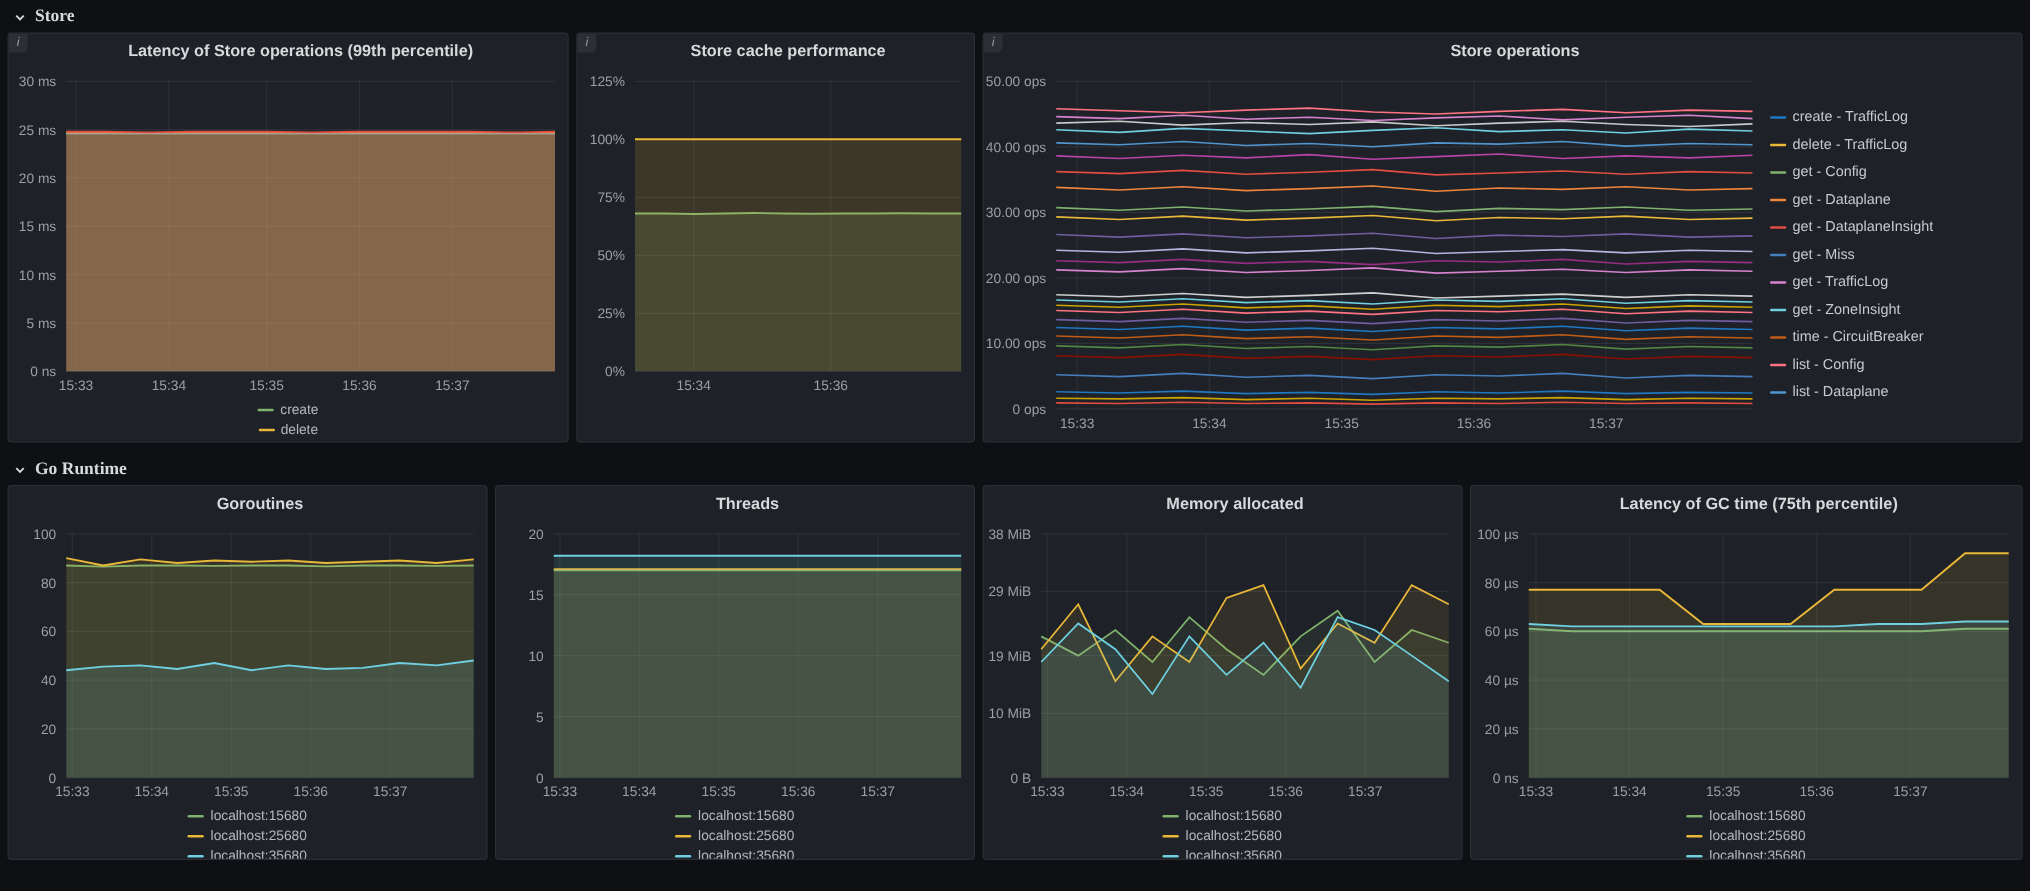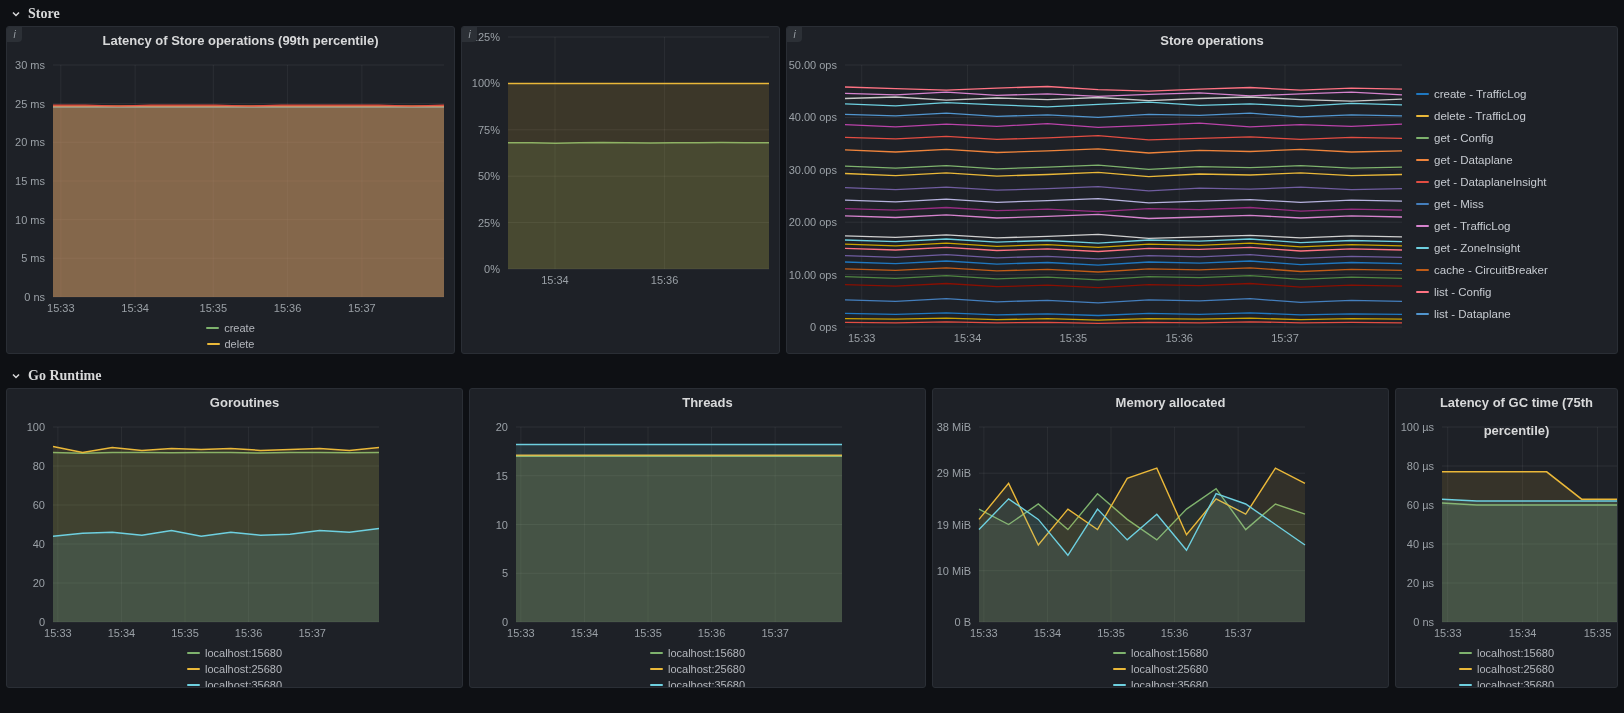--- a/index.html
+++ b/index.html
@@ -30,21 +30,21 @@
     border: 1px solid #2a2e35;
     border-radius: 3px;
     display: flex;
     flex-direction: column;
     overflow: hidden;
   }
   .row1 .panel { height: 328px; }
   .row2 .panel { height: 300px; }
   .w449 { width: 449px; }
   .w319 { width: 319px; }
-  .w384 { width: 457px; }
+  .w384 { width: 384px; }
   .flex1 { flex: 1; }
   .panel-title {
     height: 28px;
     line-height: 28px;
     text-align: center;
     color: #d8d9da;
     font-size: 13px;
     font-weight: 700;
     flex: none;
     margin-left: 20px;
@@ -169,20 +169,21 @@
         </span>
         <span class="legend-item">
           <span class="legend-marker" style="background: rgb(226, 77, 66);"></span>
           <span>update</span>
         </span>
       </div>
   </div>
 
   <div class="panel w319">
     <div class="corner-info">i</div>
+    <div class="panel-title">Store cache performance</div>
     <div class="chart c262"><svg width="317" height="262">
           <line x1="92.97999999999999" y1="10" x2="92.97999999999999" y2="242" stroke="rgba(255,255,255,0.06)"></line>
           <text x="92.97999999999999" y="257" text-anchor="middle">15:34</text>
           <line x1="202.6" y1="10" x2="202.6" y2="242" stroke="rgba(255,255,255,0.06)"></line>
           <text x="202.6" y="257" text-anchor="middle">15:36</text>
           <line x1="46" y1="242" x2="307" y2="242" stroke="rgba(255,255,255,0.07)"></line>
           <text x="38" y="246" text-anchor="end">0%</text>
           <line x1="46" y1="195.60000000000002" x2="307" y2="195.60000000000002" stroke="rgba(255,255,255,0.07)"></line>
           <text x="38" y="199.60000000000002" text-anchor="end">25%</text>
           <line x1="46" y1="149.2" x2="307" y2="149.2" stroke="rgba(255,255,255,0.07)"></line>
@@ -283,21 +284,21 @@
           <span class="legend-item">
             <span class="legend-marker" style="background: rgb(214, 131, 206);"></span>
             <span>get - TrafficLog</span>
           </span>
           <span class="legend-item">
             <span class="legend-marker" style="background: rgb(110, 208, 224);"></span>
             <span>get - ZoneInsight</span>
           </span>
           <span class="legend-item">
             <span class="legend-marker" style="background: rgb(193, 92, 23);"></span>
-            <span>cache - CircuitBreaker</span>
+            <span>time - CircuitBreaker</span>
           </span>
           <span class="legend-item">
             <span class="legend-marker" style="background: rgb(255, 115, 131);"></span>
             <span>list - Config</span>
           </span>
           <span class="legend-item">
             <span class="legend-marker" style="background: rgb(81, 149, 206);"></span>
             <span>list - Dataplane</span>
           </span>
         </div>

